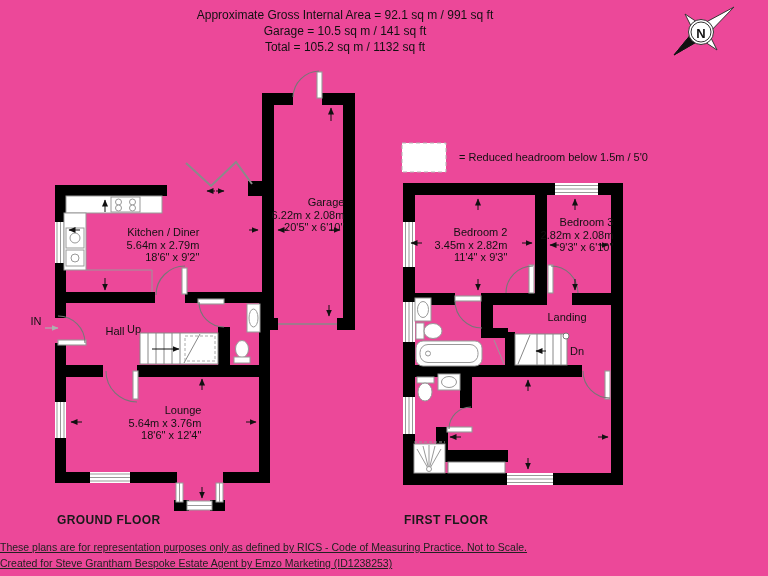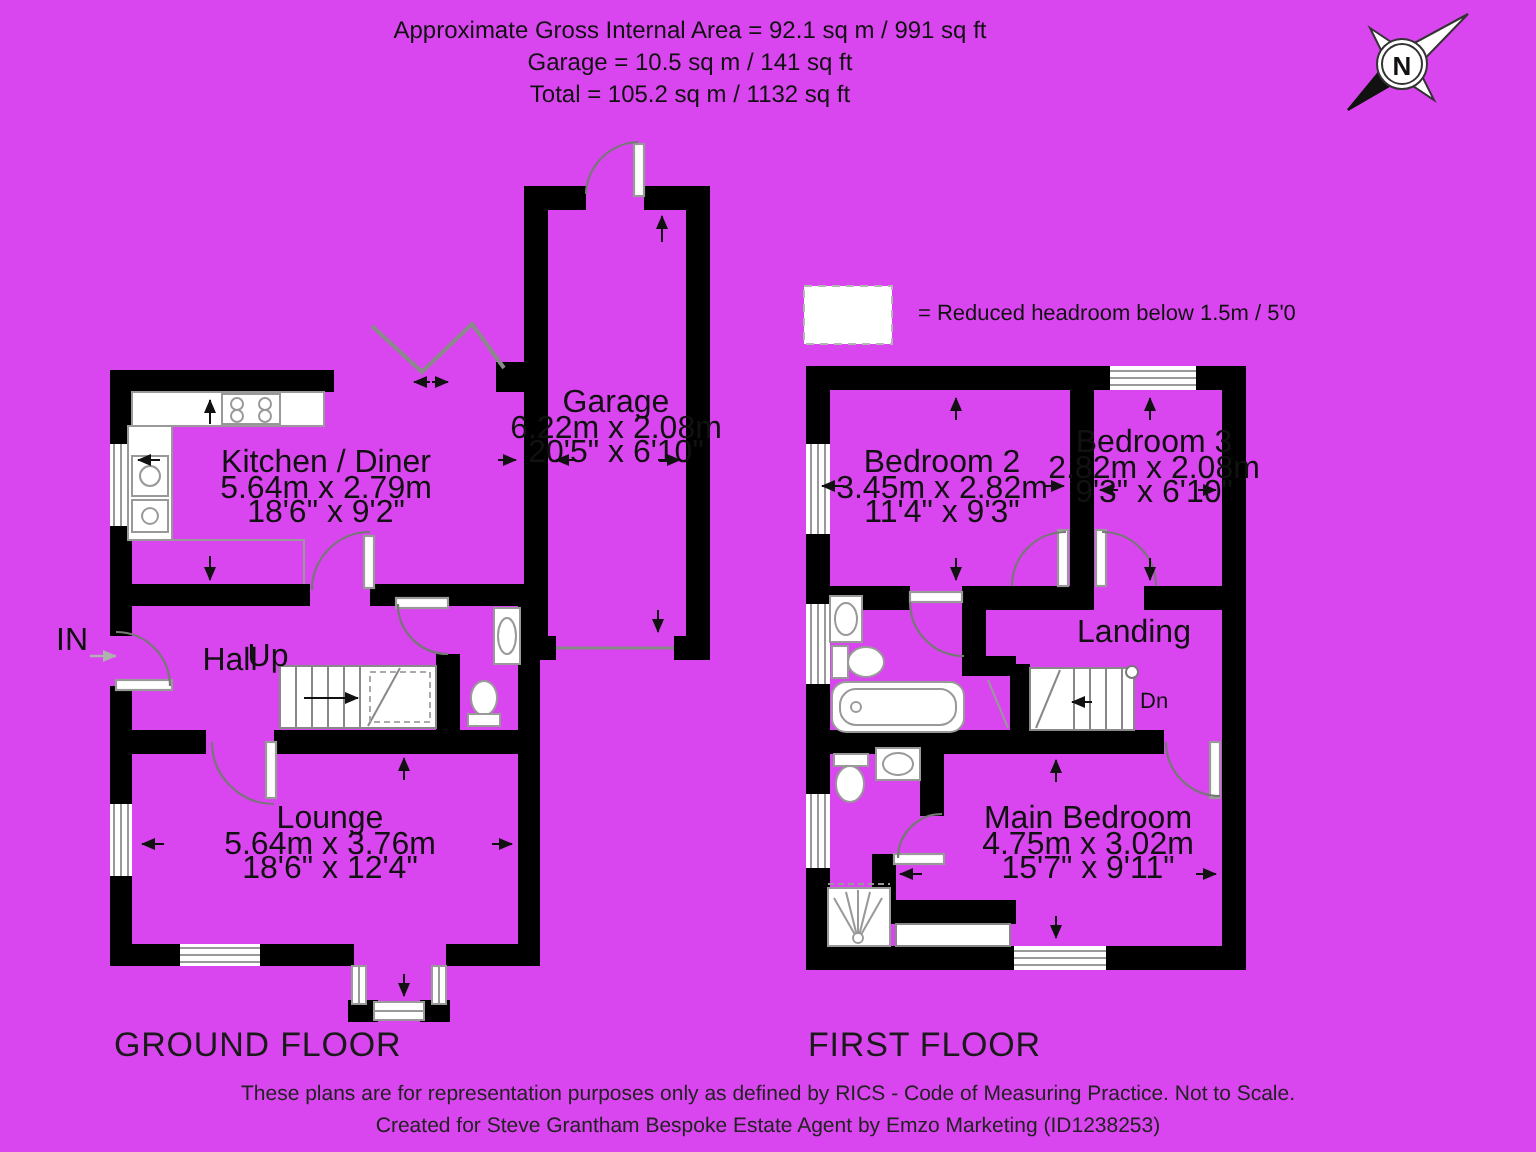--- a/index.html
+++ b/index.html
@@ -1,22 +1,22 @@
 <!DOCTYPE html>
 <html><head>
 <meta charset="utf-8">
 <style>
   html,body{margin:0;padding:0;background:#fff;}
-  #page{position:relative;width:768px;height:576px;background:#d946ef;overflow:hidden;
+  #page{position:relative;width:768px;height:576px;background:#ec4899;overflow:hidden;
         font-family:"Liberation Sans", sans-serif;color:#111;}
   .hdr{position:absolute;left:95px;width:500px;text-align:center;font-size:12px;line-height:15px;color:#111;white-space:nowrap;}
-  .rlabel{position:absolute;transform:translateX(-50%);text-align:center;font-size:16px;line-height:12.5px;color:#111;white-space:nowrap;}
+  .rlabel{position:absolute;transform:translateX(-50%);text-align:right;font-size:11px;line-height:12.5px;color:#111;white-space:nowrap;}
   .slabel{position:absolute;font-size:11px;color:#111;white-space:nowrap;}
-  .ftitle{position:absolute;font-size:17px;font-weight:normal;letter-spacing:.4px;color:#1a1a1a;white-space:nowrap;}
-  .foot{position:absolute;left:0;width:768px;text-align:center;font-size:10.5px;color:#222;white-space:nowrap;}
+  .ftitle{position:absolute;font-size:12px;font-weight:bold;letter-spacing:.4px;color:#1a1a1a;white-space:nowrap;}
+  .foot{position:absolute;left:0;width:768px;font-size:10.5px;color:#222;white-space:nowrap;text-decoration:underline;}
   svg{position:absolute;left:0;top:0;}
   .n-label{position:absolute;font-size:13px;font-weight:600;color:#111;transform:translate(-50%,-50%);}
 </style>
 </head>
 <body>
 
 <div id="page">
 
   <div class="hdr" style="top:8px">Approximate Gross Internal Area = 92.1 sq m / 991 sq ft</div>
   <div class="hdr" style="top:24px">Garage = 10.5 sq m / 141 sq ft</div>
@@ -364,25 +364,20 @@
   <div class="rlabel" style="left:471px;top:226px">
     <div>Bedroom 2</div>
     <div>3.45m x 2.82m</div>
     <div>11'4" x 9'3"</div>
   </div>
   <div class="rlabel" style="left:577px;top:216px">
     <div>Bedroom 3</div>
     <div>2.82m x 2.08m</div>
     <div>9'3" x 6'10"</div>
   </div>
-  <div class="rlabel" style="left:544px;top:404px">
-    <div>Main Bedroom</div>
-    <div>4.75m x 3.02m</div>
-    <div>15'7" x 9'11"</div>
-  </div>
   <div class="rlabel" style="left:567px;top:311px">Landing</div>
   <div class="slabel" style="left:570px;top:345px">Dn</div>
 
   <div class="ftitle" style="left:57px;top:513px">GROUND FLOOR</div>
   <div class="ftitle" style="left:404px;top:513px">FIRST FLOOR</div>
 
   <div class="foot" style="top:541px">These plans are for representation purposes only as defined by RICS - Code of Measuring Practice. Not to Scale.</div>
   <div class="foot" style="top:557px">Created for Steve Grantham Bespoke Estate Agent by Emzo Marketing (ID1238253)</div>
 
 </div>

